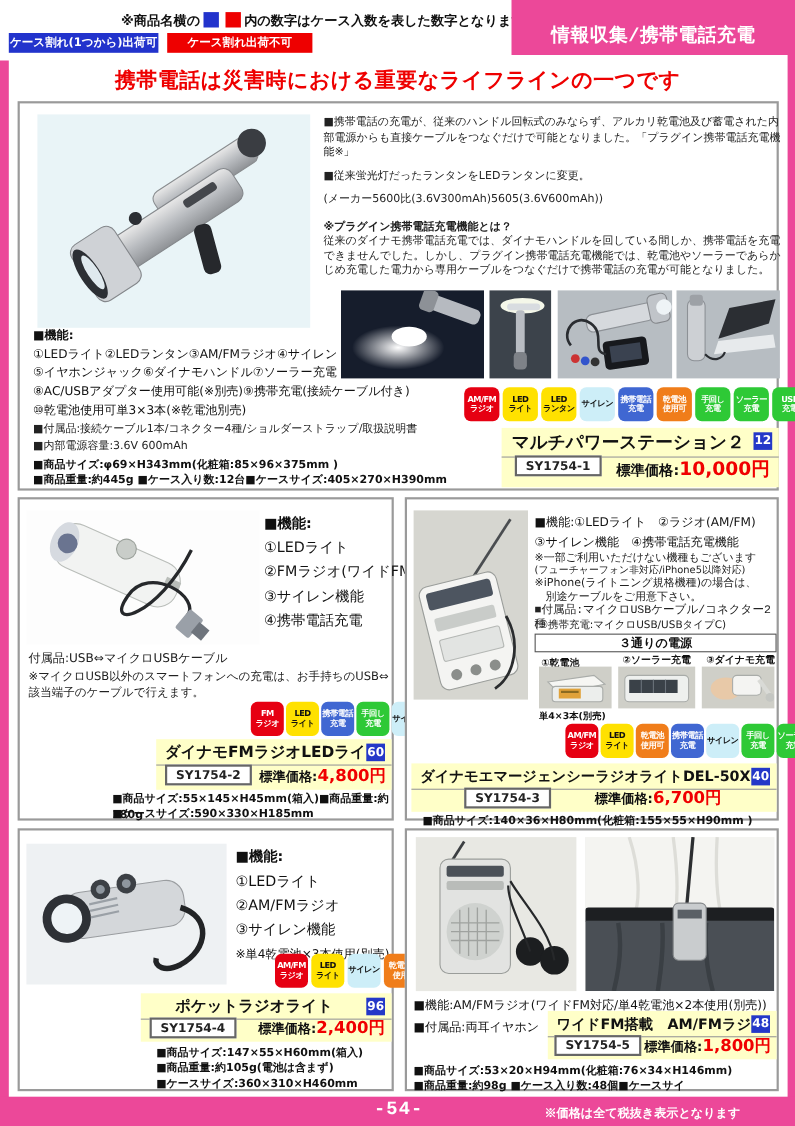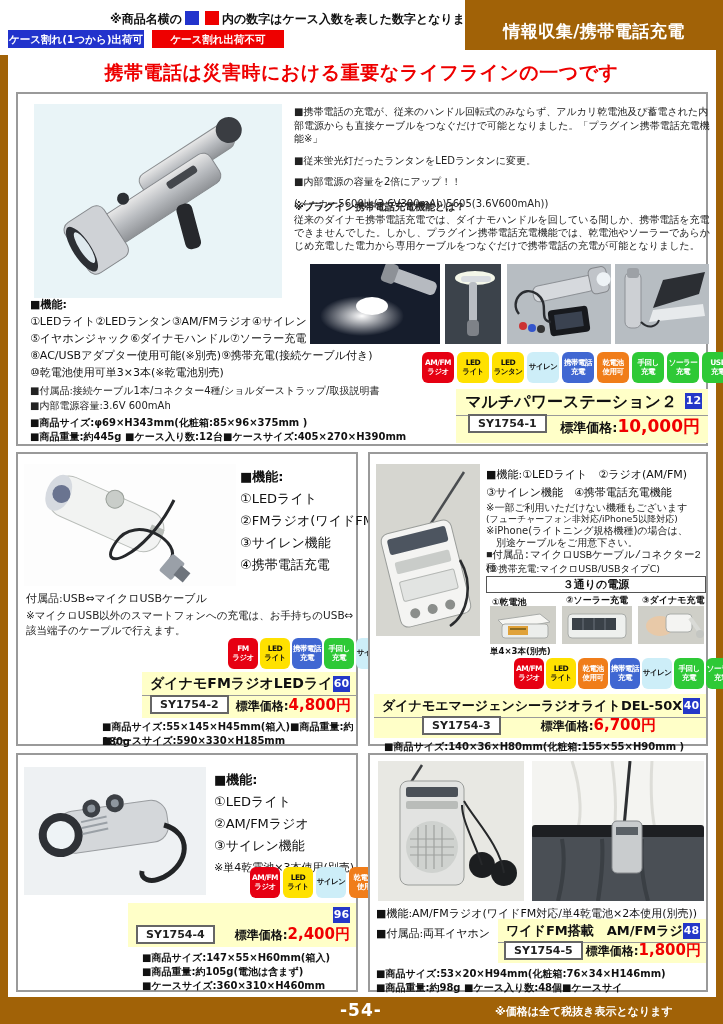--- a/index.html
+++ b/index.html
@@ -4,21 +4,21 @@
 <style>
   * { margin:0; padding:0; box-sizing:border-box; }
   html,body { width:723px; }
   body {
     font-family:"DejaVu Sans","Liberation Sans",sans-serif;
     background:#ffffff; color:#1a1a1a;
     -webkit-font-smoothing:antialiased;
   }
   #page { position:relative; width:723px; height:1024px; background:#fff; overflow:hidden; }
   .abs { position:absolute; }
-  .green { background:#a16207; }
+  .green { background:#ec4899;font-family:Liberation Mono, monospace; }
   .pbox { position:absolute; border:2px solid #9a9a9a; background:#fff; }
   .sq { display:inline-block; width:14px; height:14px; vertical-align:-2px; margin:0 3px; }
   .lbl { position:absolute; color:#fff; font-size:10.5px; font-weight:bold; text-align:center; line-height:18px; height:18px; }
   .headline { position:absolute; width:100%; text-align:center; color:#ee0000; font-size:19px; font-weight:bold; letter-spacing:0.5px; }
   .bullet { font-size:10px; line-height:13.5px; margin-bottom:8px; color:#222; }
   .feat-line { font-size:11px; line-height:17px; color:#111; }
   .small-txt { font-size:10px; line-height:13px; color:#222; }
   .size-line { font-size:10px; font-weight:bold; color:#111; line-height:14.5px; }
   .badge-row { position:absolute; display:flex; gap:3px;padding-left:32px; }
   .badge { width:32px; height:31px; border-radius:6px; display:flex; flex-direction:column;
@@ -82,21 +82,20 @@
           <ellipse cx="37" cy="96" rx="5" ry="18" fill="#dfe9ee"></ellipse>
           <circle cx="96" cy="76" r="6" fill="#2c2f34"></circle>
           <rect x="128" y="112" width="16" height="46" rx="6" transform="rotate(18 136 135)" fill="#26282c"></rect>
         </g>
       </svg>
     </div>
 
     <div class="abs" style="left:276px;top:11px;width:416px;">
       <div class="bullet">■携帯電話の充電が、従来のハンドル回転式のみならず、アルカリ乾電池及び蓄電された内部電源からも直接ケーブルをつなぐだけで可能となりました。「プラグイン携帯電話充電機能※」</div>
       <div class="bullet">■従来蛍光灯だったランタンをLEDランタンに変更。</div>
-      <div class="bullet">■内部電源の容量を2倍にアップ！！</div>
       <div class="bullet">(メーカー5600比(3.6V300mAh)5605(3.6V600mAh))</div>
     </div>
 
     <div class="abs" style="left:276px;top:106px;width:418px;">
       <div class="small-txt" style="font-weight:bold;">※プラグイン携帯電話充電機能とは？</div>
       <div class="small-txt">従来のダイナモ携帯電話充電では、ダイナモハンドルを回している間しか、携帯電話を充電できませんでした。しかし、プラグイン携帯電話充電機能では、乾電池やソーラーであらかじめ充電した電力から専用ケーブルをつなぐだけで携帯電話の充電が可能となりました。</div>
     </div>
 
     <div class="photo" style="left:292px;top:170px;width:130px;height:80px;background:#161d2c;">
       <svg width="130" height="80" viewBox="0 0 130 80">
@@ -401,20 +400,21 @@
       <span class="badge" style="width: 30px; background-color: rgb(205, 238, 248); color: rgb(17, 17, 17);">
           <span>サイレン</span>
           <span></span>
         </span>
       <span class="badge" style="width: 30px; background-color: rgb(240, 125, 26); color: rgb(255, 255, 255);">
           <span>乾電池</span>
           <span>使用</span>
         </span>
     </div>
     <div class="plate" style="left:110px;top:148px;width:228px;height:44px;">
+      <span class="plate-name" style="font-size:14px;padding-right:30px;">ポケットラジオライト</span>
       <span class="case-badge">96</span>
       <span class="code-box" style="left:8px;top:22px;">SY1754-4</span>
       <span class="price-wrap" style="right:6px;top:21px;"><span class="price-label" style="font-size:12px;">標準価格:</span><span class="price-value" style="font-size:15px;">2,400円</span></span>
     </div>
     <div class="abs size-line" style="left:124px;top:196px;">■商品サイズ:147×55×H60mm(箱入)</div>
     <div class="abs size-line" style="left:124px;top:210px;">■商品重量:約105g(電池は含まず)</div>
     <div class="abs size-line" style="left:124px;top:224px;">■ケースサイズ:360×310×H460mm</div>
   </div>
 
   <div class="pbox" style="left:368px;top:753px;width:340px;height:239px;">

